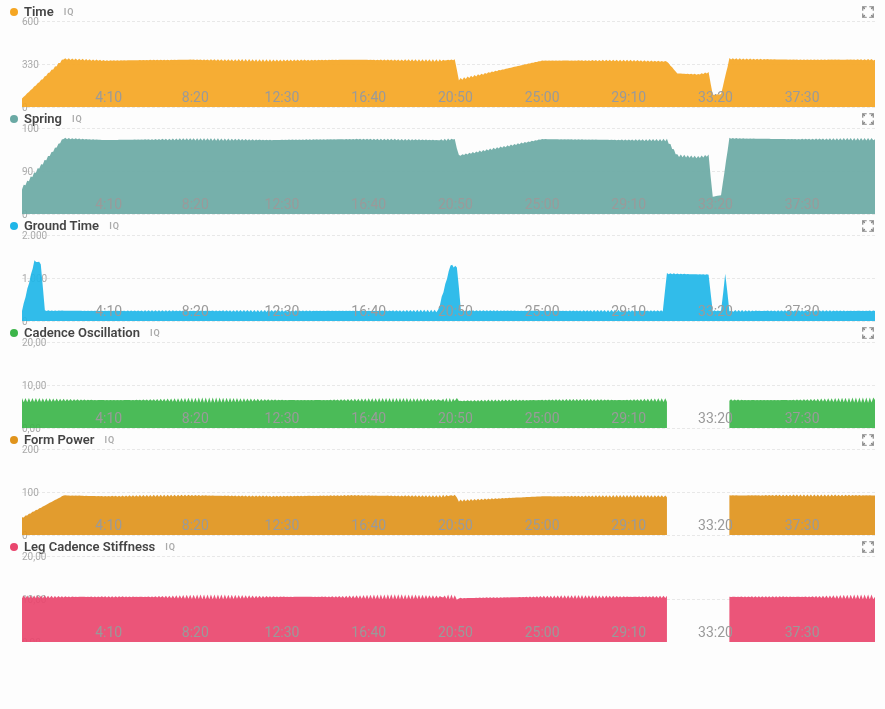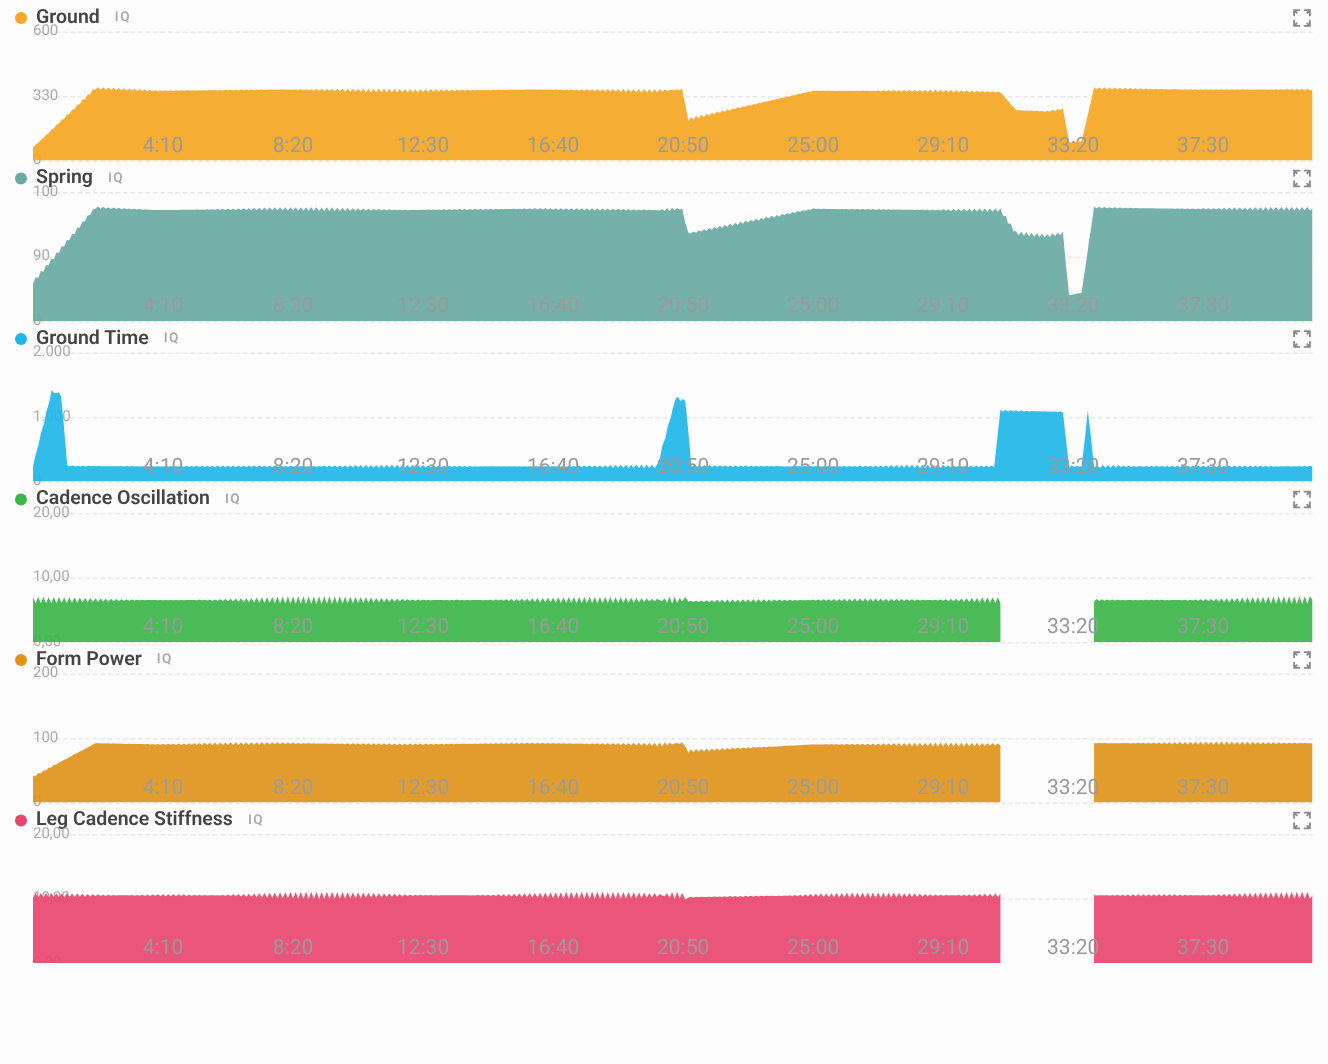--- a/index.html
+++ b/index.html
@@ -83,21 +83,21 @@
     white-space: nowrap;
   }
 </style>
 </head>
 <body>
 
 <div id="container">
     <div class="panel">
       <div class="panel-header">
         <span class="dot" style="background: rgb(245, 166, 35);"></span>
-        <span class="title">Ground</span>
+        <span class="title">Time</span>
         <span class="iq">IQ</span>
         <span class="expand"><svg viewBox="0 0 16 16" width="14" height="14">
             <path d="M2 6 L2 2 L6 2 M4 4 L2 2 M10 2 L14 2 L14 6 M12 4 L14 2 M14 10 L14 14 L10 14 M12 12 L14 14 M6 14 L2 14 L2 10 M4 12 L2 14" stroke="#888" stroke-width="1.4" fill="none" stroke-linecap="round"></path>
           </svg></span>
       </div>
       <div class="chart-wrap">
         <div class="gridline" style="top: 100%;"></div>
         <div class="ylabel" style="top: 100%;">0</div>
         <div class="gridline" style="top: 50%;"></div>
         <div class="ylabel" style="top: 50%;">330</div>

